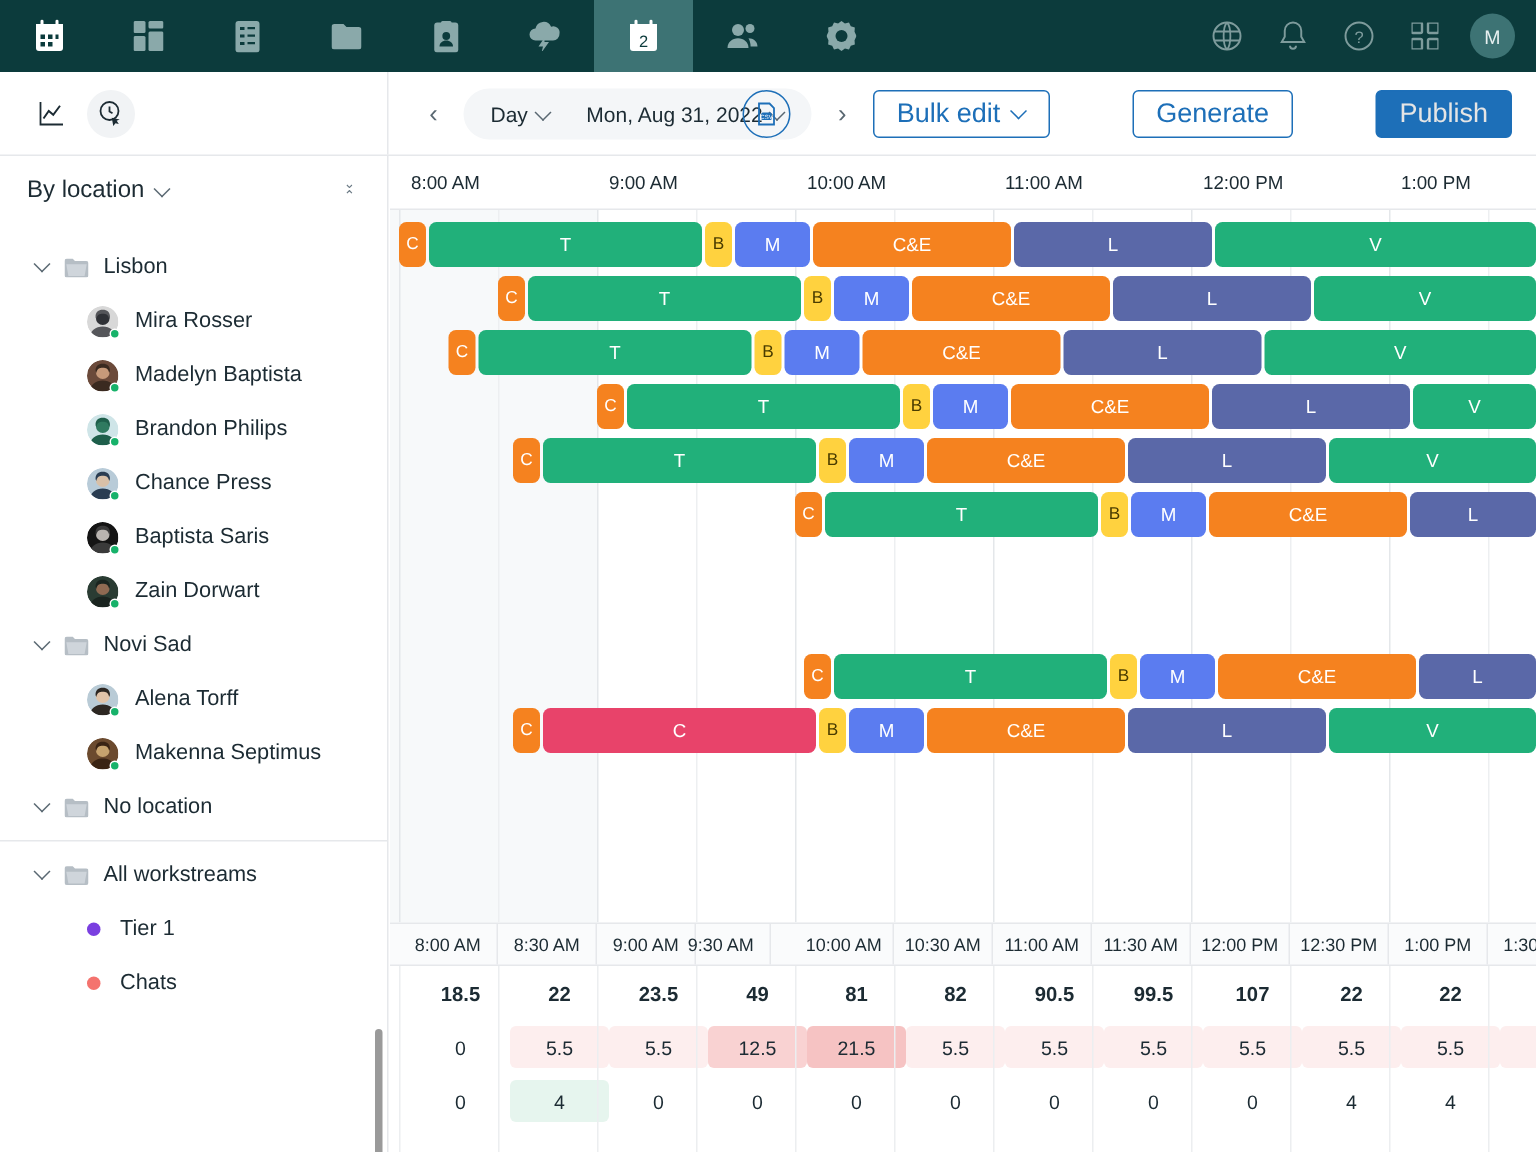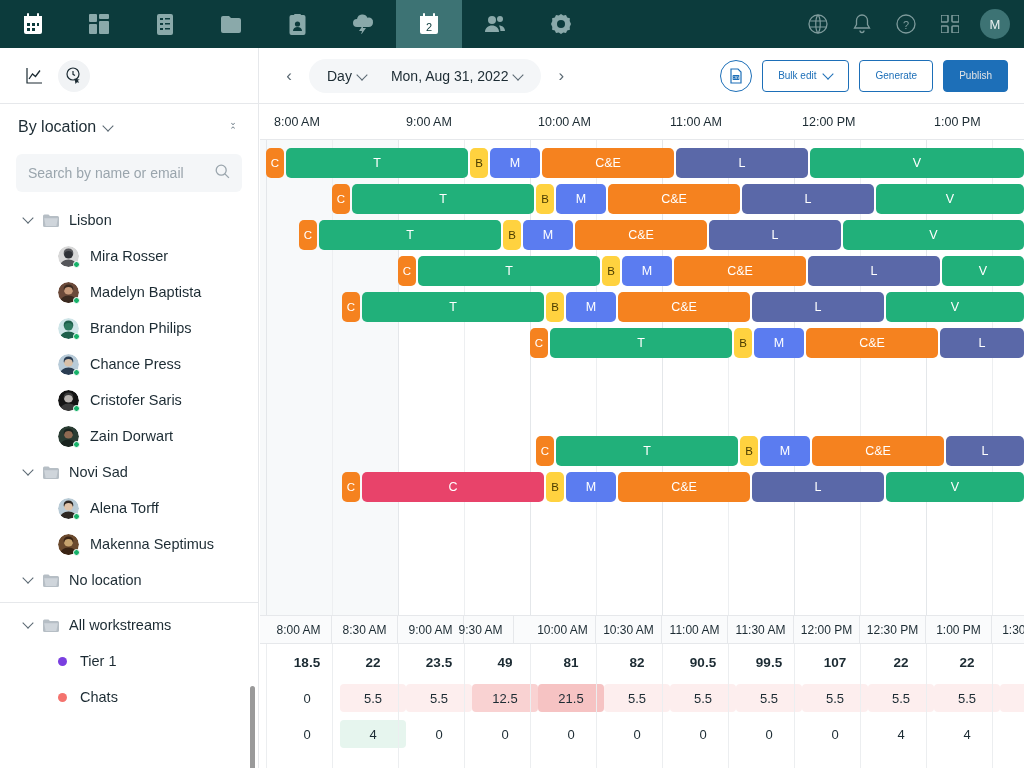--- a/index.html
+++ b/index.html
@@ -79,21 +79,21 @@
   #actions {
     position: absolute; right: 16px; top: 0; height: 55px;
     display: flex; align-items: center; gap: 10px;
   }
   .csv-btn {
     width: 32px; height: 32px; border-radius: 50%; border: 1.3px solid #1d6fb8;
     display: flex; align-items: center; justify-content: center; cursor: pointer;
   }
   .btn {
     height: 32px; border-radius: 4px; display: flex; align-items: center; gap: 8px;
-    padding: 0 15px; font-size: 10px; cursor: pointer; white-space: nowrap;
+    padding: 0 15px; font-size: 18px; cursor: pointer; white-space: nowrap; margin-left: 45px;
   }
   .btn.outline { border: 1.3px solid #1d6fb8; color: #1d6fb8; background: #fff; }
   .btn.primary { background: #1d6fb8; color: #e5e5e5; border: 1.3px solid #1d6fb8; }
   .btn .caret-b { width: 9px; height: 9px; position: relative; display: inline-block; }
   .btn .caret-b::after {
     content: ""; position: absolute; left: 0; top: -1px;
     width: 7px; height: 7px; border-right: 1.5px solid #1d6fb8; border-bottom: 1.5px solid #1d6fb8;
     transform: rotate(45deg);
   }
 
@@ -364,29 +364,20 @@
   </div>
 </div>
 
 <div id="sidebar">
   <div id="grouping-row">
     <span id="grouping-label">By location</span>
     <span id="grouping-caret"></span>
     <span id="collapse-toggle">⌄<br>⌃</span>
   </div>
 
-  <div id="searchbox">
-    <input type="text" placeholder="Search by name or email" style="">
-    <span>
-      <svg width="15" height="15" viewBox="0 0 15 15">
-          <circle cx="6.2" cy="6.2" r="5" fill="none" stroke="#9aa5ad" stroke-width="1.3"></circle>
-          <path d="M9.9 9.9l4 4" stroke="#9aa5ad" stroke-width="1.3"></path>
-        </svg>
-    </span>
-  </div>
 
   <div id="tree">
       <div class="tree-row">
         <span class="tw-caret open"></span>
         <span class="folder-ico">
           <svg width="16" height="13" viewBox="0 0 16 13">
             <path d="M0 2a1.5 1.5 0 011.5-1.5h4L7 2h7.5A1.5 1.5 0 0116 3.5v8A1.5 1.5 0 0114.5 13h-13A1.5 1.5 0 010 11.5z" fill="#b6bec5"></path>
             <path d="M1.2 4.2h13.6L13.4 12H2.6z" fill="#cfd5db"></path>
           </svg>
         </span>
@@ -478,21 +469,21 @@
             </defs>
             <g clip-path="url(#cpCristoferSaris)">
               <rect width="21" height="21" fill="#141414"></rect>
               <circle cx="10.5" cy="8" r="4.6" fill="#b9b4b0"></circle>
               <path d="M10.5 2.5c3 0 4.8 1.8 4.8 4.4 0 1-.3 1.6-.6 1.6-.3-2.6-2-3.4-4.2-3.4S6.6 5.9 6.3 8.5c-.3 0-.6-.6-.6-1.6 0-2.6 1.8-4.4 4.8-4.4z" fill="#3a3a3a"></path>
               <path d="M2 21c0-4.6 3.8-7.4 8.5-7.4S19 16.4 19 21z" fill="#3a3a3a"></path>
             </g>
           </svg>
           <span class="dot"></span>
         </span>
-        <span class="person-name">Cristofer Saris</span>
+        <span class="person-name">Baptista Saris</span>
       </div>
       <div class="person-row">
         <span class="pav">
           <svg class="face" viewBox="0 0 21 21">
             <defs>
               <clipPath id="cpZainDorwart">
                 <circle cx="10.5" cy="10.5" r="10.5"></circle>
               </clipPath>
             </defs>
             <g clip-path="url(#cpZainDorwart)">

